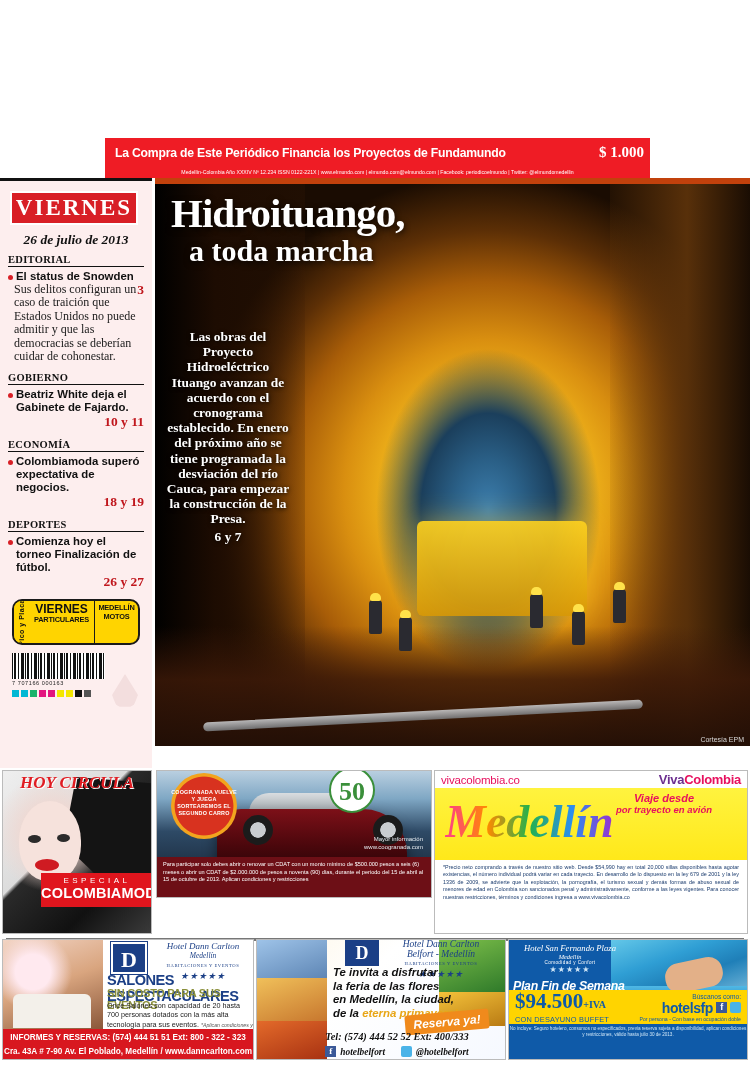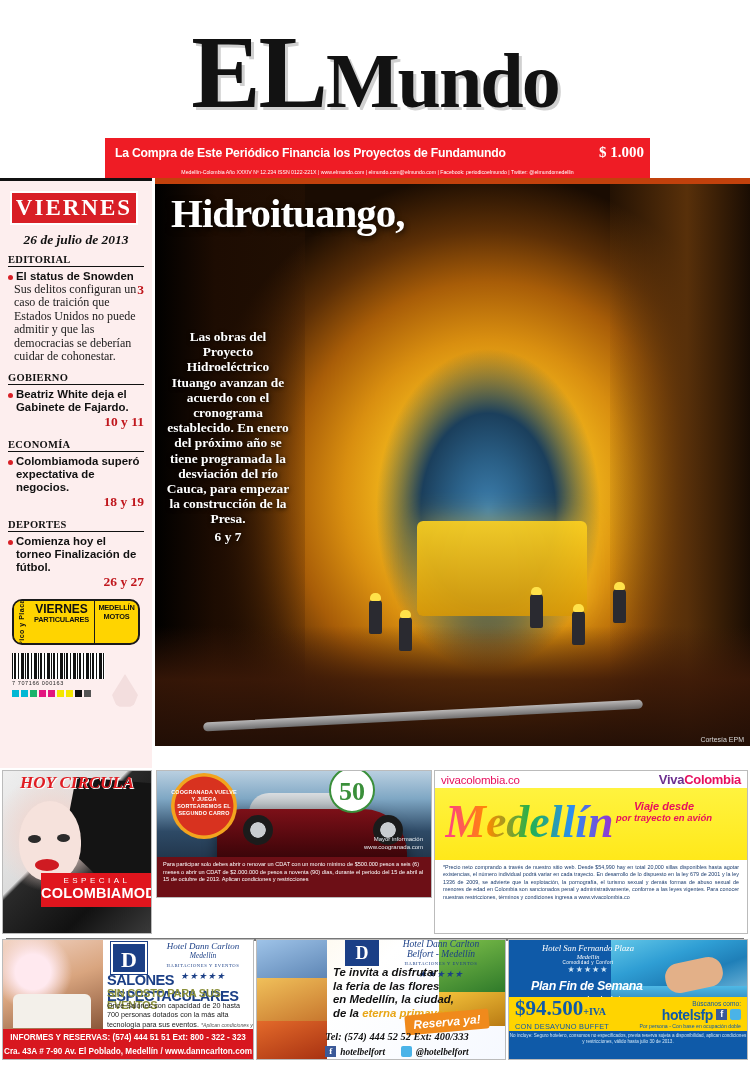--- a/index.html
+++ b/index.html
@@ -308,21 +308,21 @@
     overflow: hidden;
   }
   .viva-medellin {
     position: absolute; left: 10px; top: 6px;
     font-family: "Liberation Serif", serif; font-style: italic;
     font-weight: bold; font-size: 46px; line-height: 56px;
     background: linear-gradient(90deg,#ff3d8b,#ff8a00,#23b14d,#2b8ef0,#9b2fd0);
     -webkit-background-clip: text; background-clip: text; color: transparent;
     text-shadow: none;
   }
-  .viva-right { position: absolute; right: 8px; top: 12px; width: 150px; text-align: center; }
+  .viva-right { position: absolute; right: 8px; top: 4px; width: 150px; text-align: center; }
   .viva-r1 { font-weight: bold; font-size: 11px; color: #e7105e; font-style: italic; }
   .viva-price {
     font-family: "Liberation Serif", serif; font-weight: bold;
     font-size: 32px; color: #e7105e; line-height: 33px; letter-spacing: -1px;
   }
   .viva-r2 { font-weight: bold; font-size: 9.5px; color: #e7105e; font-style: italic; }
   .viva-legal {
     font-size: 5.4px; line-height: 7.4px; color: #1b3c6e;
     padding: 4px 8px 0 8px; text-align: justify;
   }
@@ -418,21 +418,21 @@
     position: absolute; left: 34px; bottom: 2px; width: 212px;
     font-family: "Liberation Serif", serif; font-weight: bold;
     font-style: italic; font-size: 9.4px; color: #111;
     display: flex; gap: 16px; justify-content: center; align-items: center;
   }
   .sq-fb { width: 11px; height: 11px; background: #3b5998; color:#fff; font-size: 9px;
     font-weight: bold; text-align: center; line-height: 11px; font-style: normal; }
   .sq-tw { width: 11px; height: 11px; background: #4ab3e8; border-radius: 2px; }
 
   .ad-sanf { left: 508px; width: 240px; background: #0f5aa8; }
-  .sanf-top { position: relative; height: 57px; margin-left: 18px; }
+  .sanf-top { position: relative; height: 50px; }
   .sanf-photo {
     position: absolute; right: 0; top: 0; width: 136px; height: 70px;
     background: linear-gradient(160deg,#63c7e8 0%,#2f9ed4 32%,#1f7fb8 55%,#9bd2ea 100%);
   }
   .sanf-pool { position: absolute; right: 0; bottom: 0; width: 136px; height: 24px;
     background: linear-gradient(180deg,#4fb9e6,#1f6fa8); }
   .sanf-lady { position: absolute; right: 24px; top: 20px; width: 58px; height: 30px;
     background: #e3b088; border-radius: 14px; transform: rotate(-12deg); }
   .sanf-left { position: absolute; left: 0; top: 0; width: 122px; height: 70px; color: #fff; padding: 3px 4px; }
   .sanf-name { font-family: "Liberation Serif", serif; font-style: italic; font-size: 8.6px; text-align: center; }
@@ -457,23 +457,20 @@
   .sanf-legal { height: 17px; background: #0f5aa8; color: #cfe6f7;
     font-size: 4.6px; line-height: 6.4px; text-align: center; padding-top: 2px; }
   .divider-bar { position: absolute; left: 6px; top: 0; width: 738px; height: 3px; background: #777; }
 </style>
 </head>
 <body>
 
 <div class="page">
 
   <div class="masthead">
-    <div class="masthead-title">
-      <span>EL</span><span class="small-caps">Mundo</span>
-    </div>
     <div class="redbar">
       <span class="redbar-slogan">La Compra de Este Periódico Financia los Proyectos de Fundamundo</span>
       <span class="redbar-price">$ 1.000</span>
     </div>
     <div class="redbar-meta">Medellín-Colombia Año XXXIV Nº 12.234  ISSN 0122-221X | www.elmundo.com | elmundo.com@elmundo.com | Facebook: periodicoelmundo | Twitter: @elmundomedellin</div>
   </div>
 
   <div class="mid">
 
     <div class="sidebar">
@@ -560,20 +557,21 @@
       <div class="machine"></div>
       <div class="worker" style="left:36%; top:74%;"></div>
       <div class="worker" style="left:41%; top:77%;"></div>
       <div class="worker" style="left:63%; top:73%;"></div>
       <div class="worker" style="left:70%; top:76%;"></div>
       <div class="worker" style="left:77%; top:72%;"></div>
       <div class="hose"></div>
 
       <div class="headline-block">
         <div class="headline-1">Hidroituango,</div>
+        <div class="headline-2">a toda marcha</div>
       </div>
 
       <div class="deck">
         <span>Las obras del Proyecto Hidroeléctrico Ituango avanzan de acuerdo con el cronograma establecido. En enero del próximo año se tiene programada la desviación del río Cauca, para empezar la construcción de la Presa.</span>
         <span class="deck-pages">6 y 7</span>
       </div>
 
       <div class="photo-credit">Cortesía EPM</div>
     </div>
     <div class="photo-caption-bar"></div>

